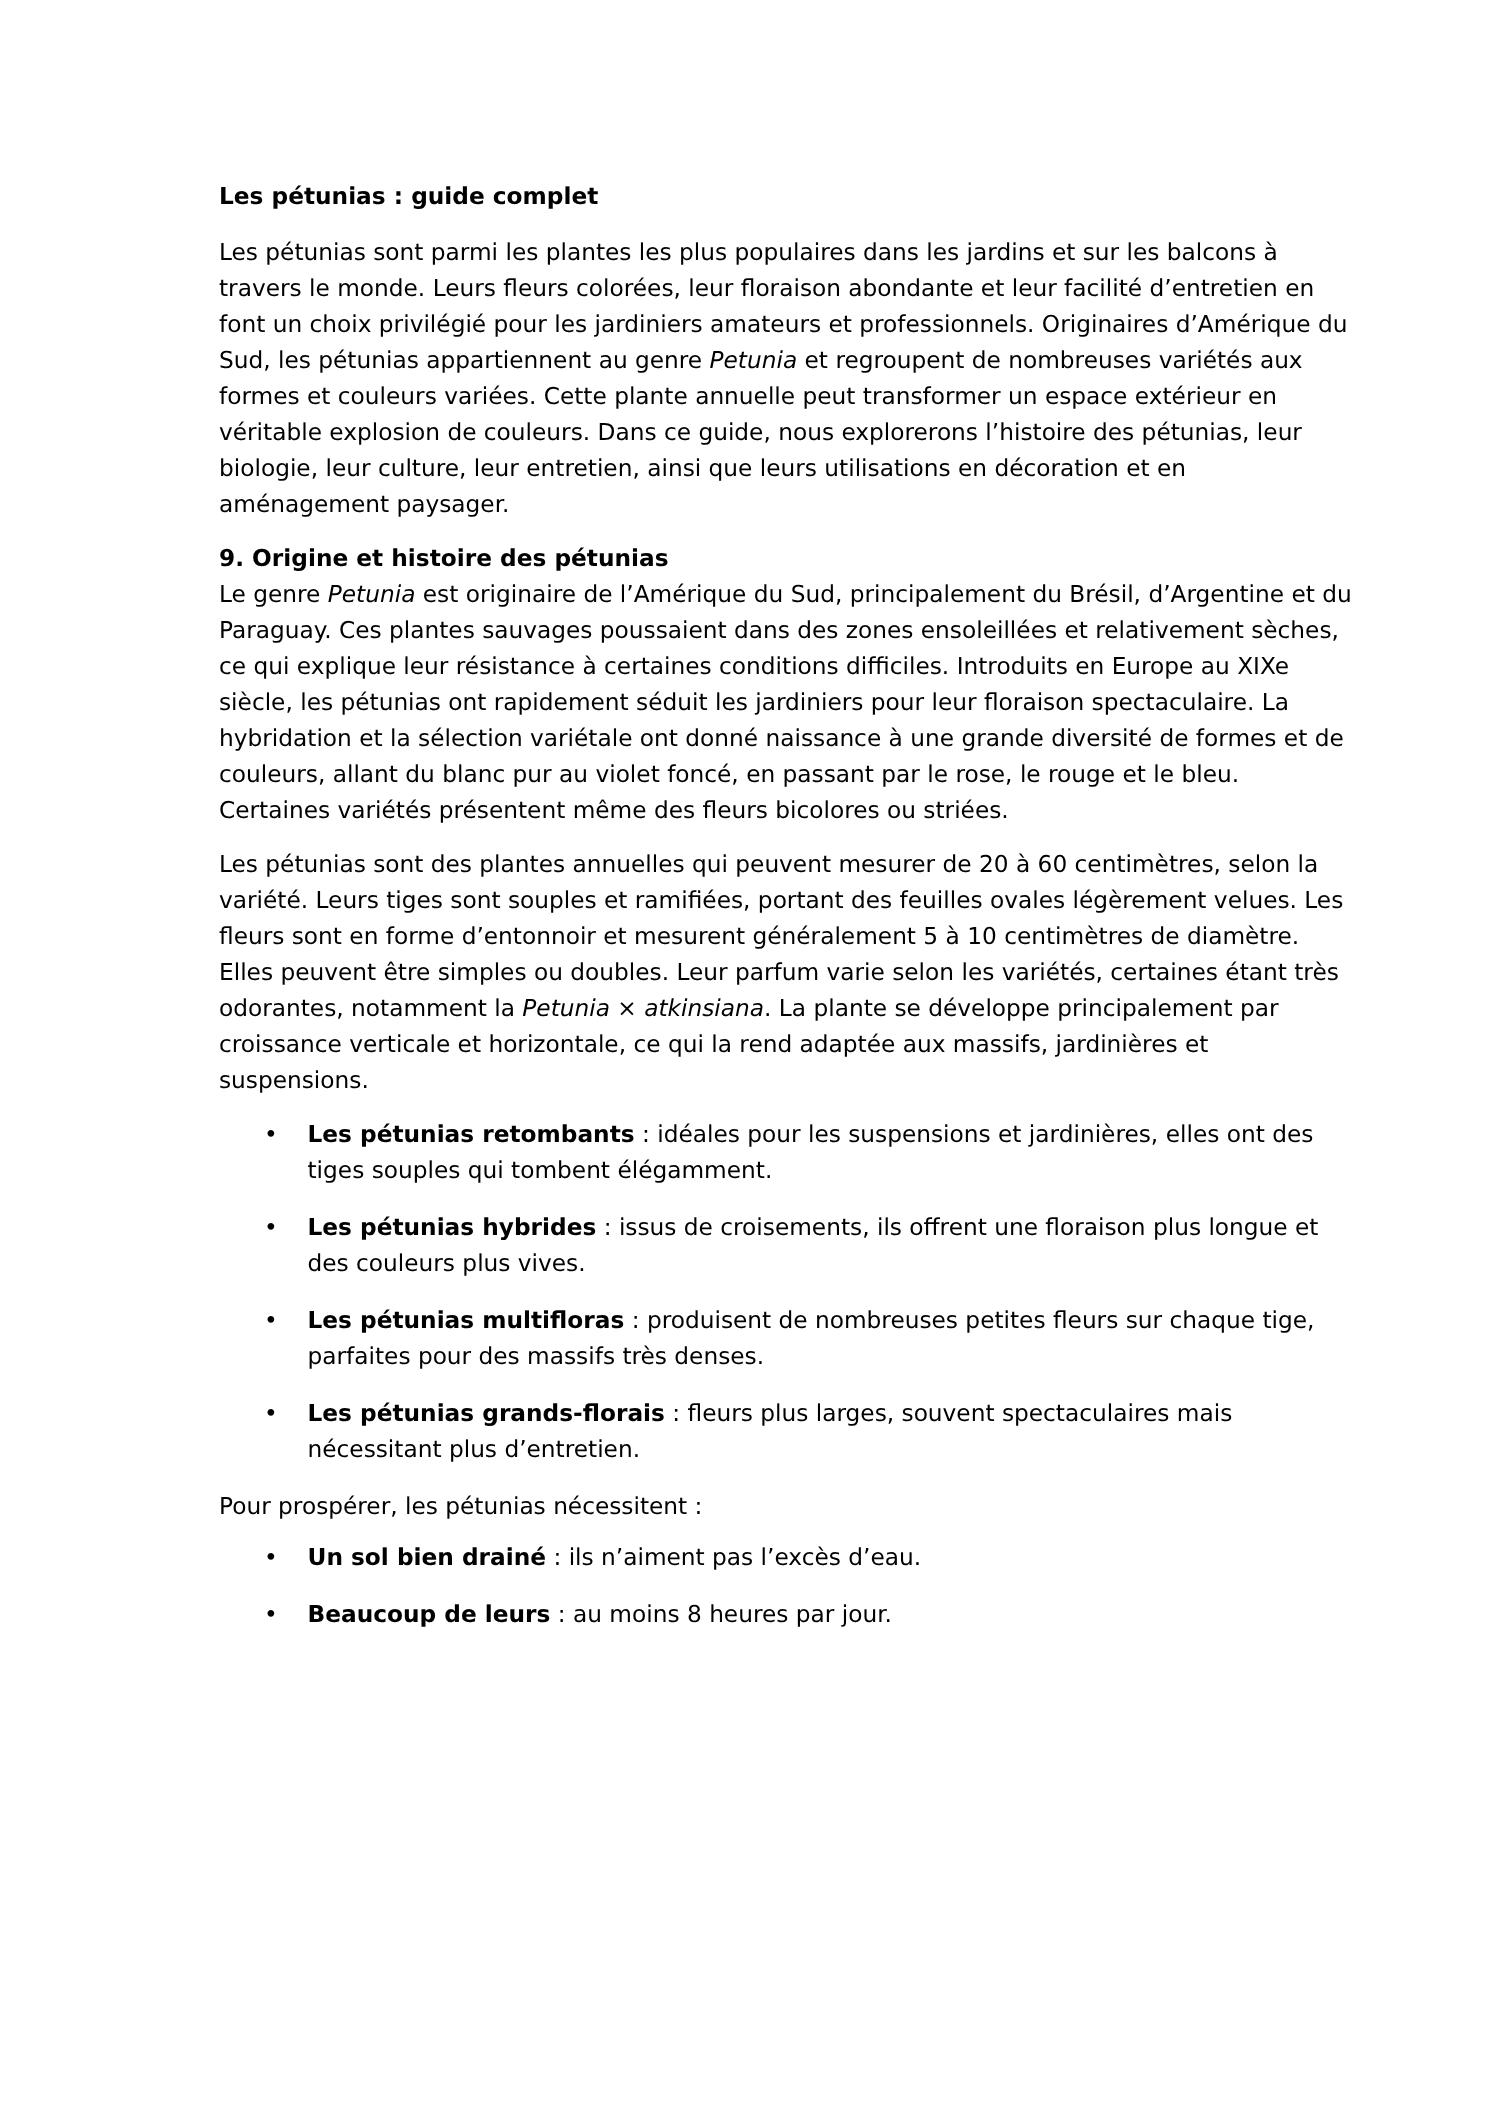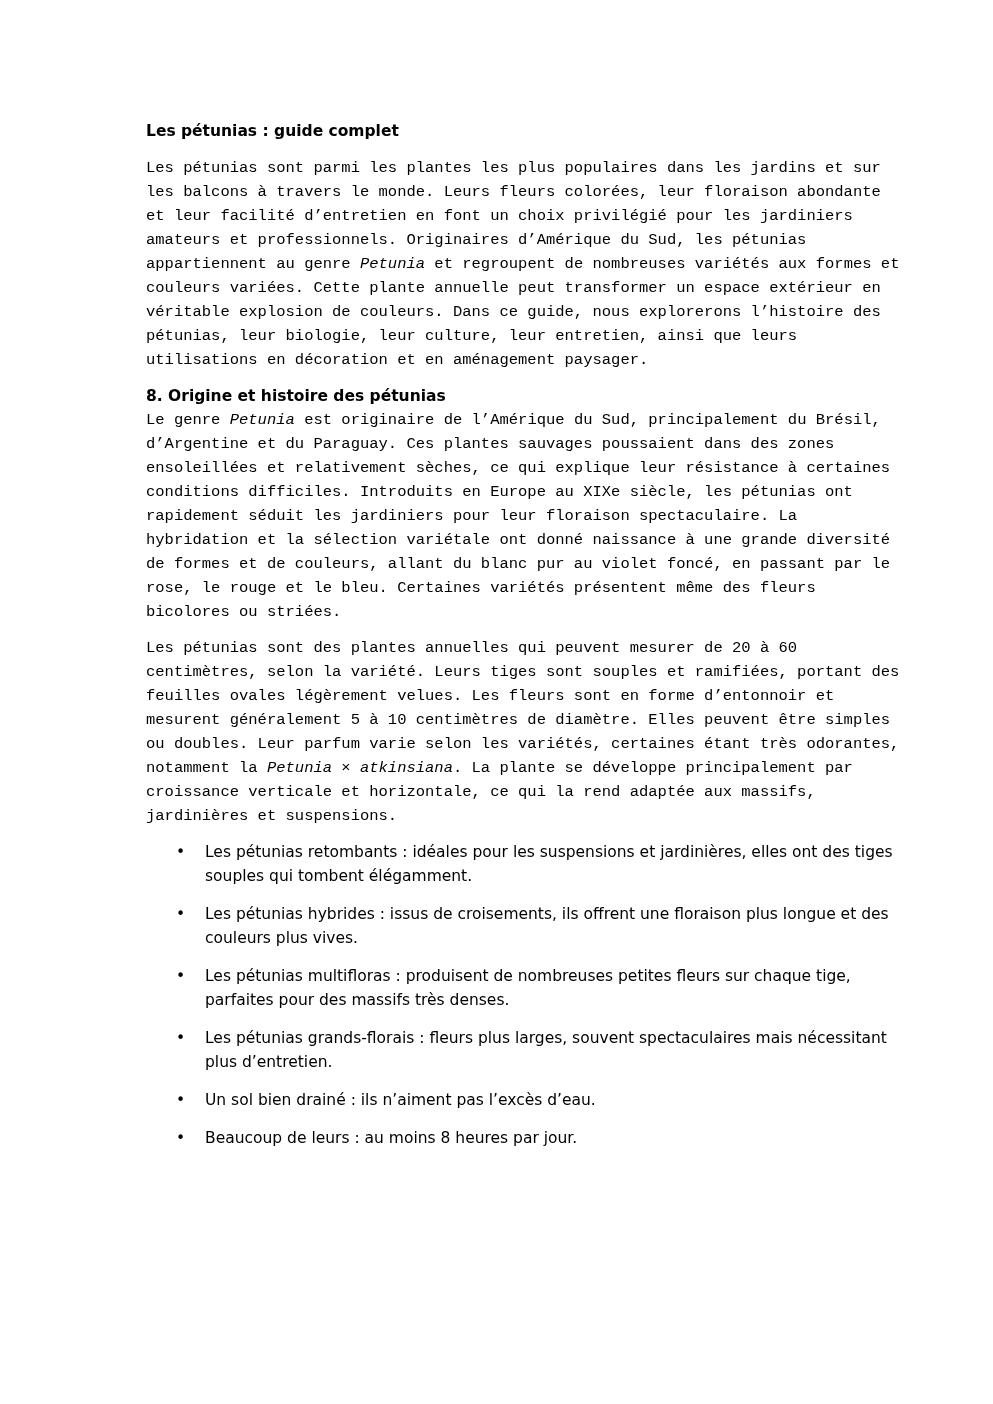--- a/index.html
+++ b/index.html
@@ -29,61 +29,61 @@
     margin: 0 0 13px 0;
   }
   h2.section-heading {
     font-size: 15.5px;
     line-height: 24px;
     font-weight: 700;
     margin: 0;
   }
   p.para {
     margin: 0 0 12px 0;
-    font-family: Liberation Mono, monospace;
   }
   p.list-intro {
     margin: 0;
   }
   ul.bullet-list {
     list-style: none;
     margin: 10px 0 0 0;
     padding: 0 0 0 59px;
   }
   ul.bullet-list li {
     position: relative;
     margin: 0 0 14px 0;
   }
   ul.bullet-list li .bullet-dot {
     position: absolute;
     left: -29px;
     top: 0;
   }
   .it { font-style: italic; }
-  .b  { font-weight: 400; text-align: right; }
+  .b  { font-weight: 700; text-align: right; }
 </style>
 </head>
 <body>
 
 <div class="page">
 
   <div class="doc-title">Les pétunias : guide complet</div>
 
   <p class="para"><span>Les pétunias sont parmi les plantes les plus populaires dans les jardins et sur les balcons à travers le monde. Leurs fleurs colorées, leur floraison abondante et leur facilité d’entretien en font un choix privilégié pour les jardiniers amateurs et professionnels. Originaires d’Amérique du Sud, les pétunias appartiennent au genre </span><span class="it">Petunia</span><span> et regroupent de nombreuses variétés aux formes et couleurs variées. Cette plante annuelle peut transformer un espace extérieur en véritable explosion de couleurs. Dans ce guide, nous explorerons l’histoire des pétunias, leur biologie, leur culture, leur entretien, ainsi que leurs utilisations en décoration et en aménagement paysager.</span></p>
 
-  <h2 class="section-heading">8. Origine et histoire des pétunias</h2>
+  <h2 class="section-heading">9. Origine et histoire des pétunias</h2>
   <p class="para"><span>Le genre </span><span class="it">Petunia</span><span> est originaire de l’Amérique du Sud, principalement du Brésil, d’Argentine et du Paraguay. Ces plantes sauvages poussaient dans des zones ensoleillées et relativement sèches, ce qui explique leur résistance à certaines conditions difficiles. Introduits en Europe au XIXe siècle, les pétunias ont rapidement séduit les jardiniers pour leur floraison spectaculaire. La hybridation et la sélection variétale ont donné naissance à une grande diversité de formes et de couleurs, allant du blanc pur au violet foncé, en passant par le rose, le rouge et le bleu. Certaines variétés présentent même des fleurs bicolores ou striées.</span></p>
 
   <p class="para"><span>Les pétunias sont des plantes annuelles qui peuvent mesurer de 20 à 60 centimètres, selon la variété. Leurs tiges sont souples et ramifiées, portant des feuilles ovales légèrement velues. Les fleurs sont en forme d’entonnoir et mesurent généralement 5 à 10 centimètres de diamètre. Elles peuvent être simples ou doubles. Leur parfum varie selon les variétés, certaines étant très odorantes, notamment la </span><span class="it">Petunia × atkinsiana</span><span>. La plante se développe principalement par croissance verticale et horizontale, ce qui la rend adaptée aux massifs, jardinières et suspensions.</span></p>
 
   <ul class="bullet-list">
     <li><span class="bullet-dot">•</span><span class="b">Les pétunias retombants</span><span> : idéales pour les suspensions et jardinières, elles ont des tiges souples qui tombent élégamment.</span></li>
     <li><span class="bullet-dot">•</span><span class="b">Les pétunias hybrides</span><span> : issus de croisements, ils offrent une floraison plus longue et des couleurs plus vives.</span></li>
     <li><span class="bullet-dot">•</span><span class="b">Les pétunias multifloras</span><span> : produisent de nombreuses petites fleurs sur chaque tige, parfaites pour des massifs très denses.</span></li>
     <li><span class="bullet-dot">•</span><span class="b">Les pétunias grands-florais</span><span> : fleurs plus larges, souvent spectaculaires mais nécessitant plus d’entretien.</span></li>
   </ul>
 
+  <p class="list-intro">Pour prospérer, les pétunias nécessitent :</p>
   <ul class="bullet-list">
     <li><span class="bullet-dot">•</span><span class="b">Un sol bien drainé</span><span> : ils n’aiment pas l’excès d’eau.</span></li>
     <li><span class="bullet-dot">•</span><span class="b">Beaucoup de leurs</span><span> : au moins 8 heures par jour.</span></li>
   </ul>
 
 </div>
 
 </body></html>

